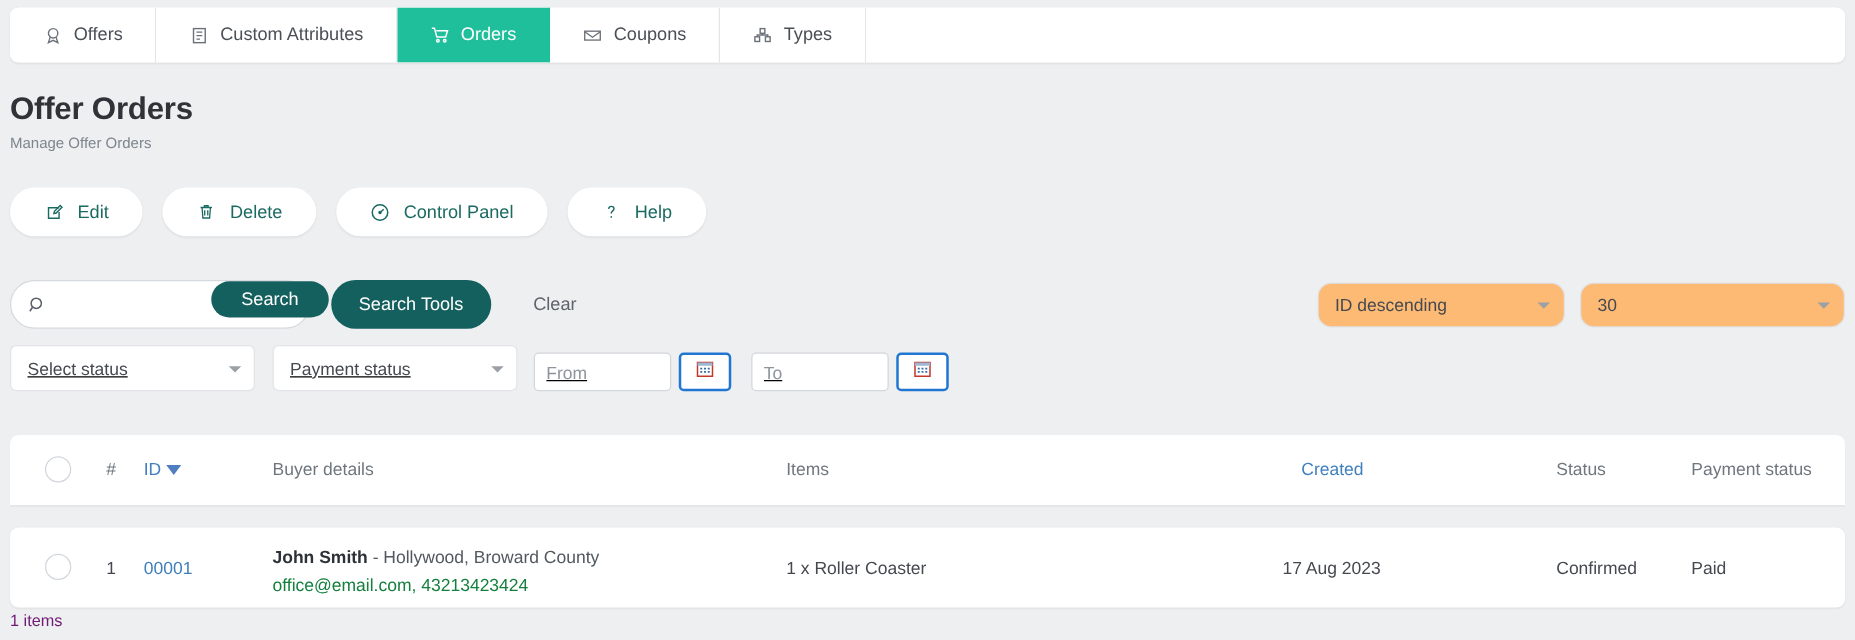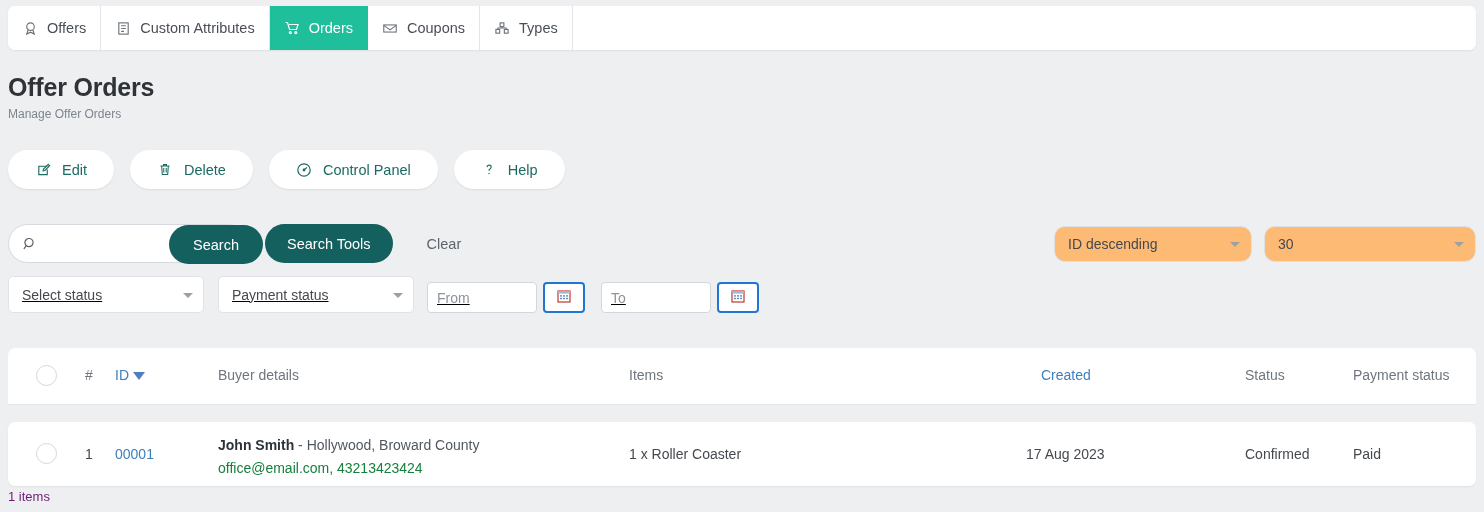--- a/index.html
+++ b/index.html
@@ -19,21 +19,21 @@
     background: #ffffff;
     border-radius: 7px;
     box-shadow: 0 1px 2px rgba(0,0,0,.07);
     display: flex;
     overflow: hidden;
   }
   .tab {
     display: flex; align-items: center; justify-content: center;
     gap: 9px;
     height: 44px;
-    padding: 0 14px;
+    padding: 0 26px;
     font-size: 14.5px;
     color: #4a4f56;
     border-right: 1px solid #e3e5e8;
     white-space: nowrap;
     cursor: pointer;
     background: #fff;
   }
   .tab.active { background: #20bf9c; color: #ffffff; border-right-color: #20bf9c; }
   .tab .ticon { display:flex; align-items:center; justify-content:center; width:16px; height:16px; }
   .tab .ticon svg { display:block; }
@@ -92,21 +92,21 @@
   .search-input {
     width: 100%; height: 100%;
     border: none; outline: none; background: transparent;
     padding: 0 70px 0 36px;
     font-size: 14px; color:#333;
     font-family: "Liberation Sans", sans-serif;
     border-radius: 20px;
   }
   .btn-search {
     position: absolute; left: 160px; top: 0;
-    height: 39px; padding: 0 24px;
+    height: 29px; padding: 0 24px;
     background: #14605e; color:#fff;
     border: none; border-radius: 20px;
     font-size: 14.5px; cursor: pointer;
     font-family: "Liberation Sans", sans-serif;
   }
   .btn-searchtools {
     margin-left: 17px;
     height: 39px; padding: 0 22px;
     background: #14605e; color:#fff;
     border: none; border-radius: 20px;

